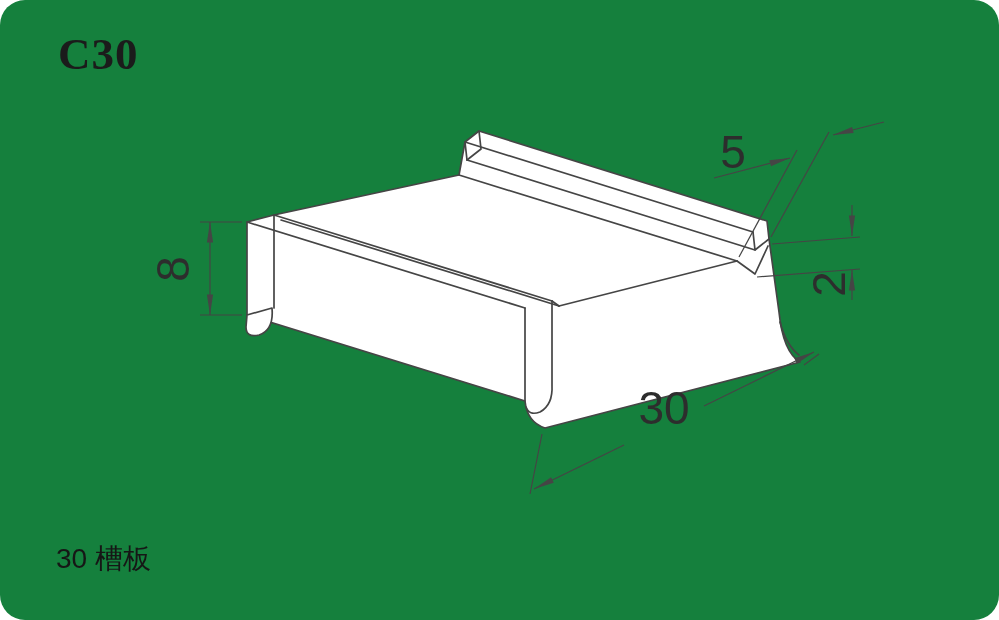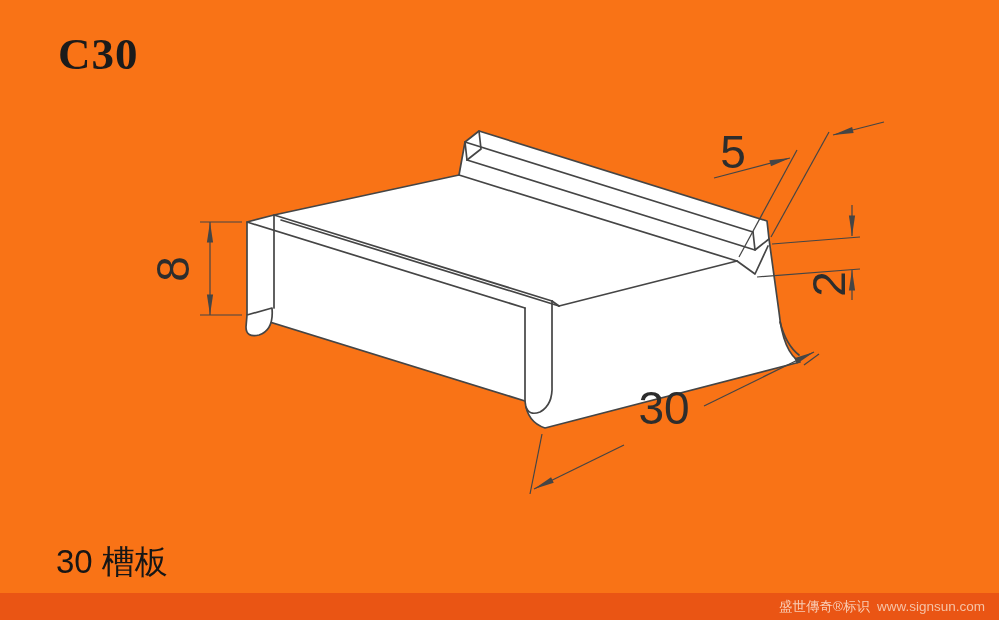--- a/index.html
+++ b/index.html
@@ -1,31 +1,32 @@
 <!DOCTYPE html>
 <html><head>
 <meta charset="utf-8">
 <style>
   html,body{margin:0;padding:0;}
   .canvas{
     position:relative;
     width:999px;height:620px;
-    background:#f97316;
+    background:#15803d;
     overflow:hidden;
     font-family:"Liberation Sans",sans-serif;
+    border-radius:25px;
   }
   .title{
     position:absolute;left:58px;top:28px;
     font-family:"Liberation Serif",serif;
     font-weight:bold;font-size:45px;color:#1b1b1b;
     letter-spacing:1px;
   }
   .caption{
     position:absolute;top:540px;
-    font-size:33px;color:#161616;
+    font-size:28px;color:#161616;
     font-family:"Liberation Sans",sans-serif;
     white-space:nowrap;
   }
   .caption-left{left:56px;}
   .caption-right{left:716px;}
   .drawing-svg{position:absolute;left:0;top:0;}
   .dim-label{
     font-family:"Liberation Sans",sans-serif;
     font-size:46px;fill:#2d2d2d;
   }
@@ -115,18 +116,14 @@
       <path d="M804,365 L819,354"></path>
       <path d="M534,489 L624,445" marker-start="url(#arrow)"></path>
       <path d="M704,406 L814,352" marker-end="url(#arrow)"></path>
     </g>
     <text class="dim-label" x="664" y="424" text-anchor="middle">30</text>
   </svg>
 
   <div class="caption caption-left">30 槽板</div>
 
 
-  <div class="footer">
-    <span class="brand">盛世傳奇®标识</span>
-    <span class="site">www.signsun.com</span>
-  </div>
 
 </div>
 
 </body></html>

